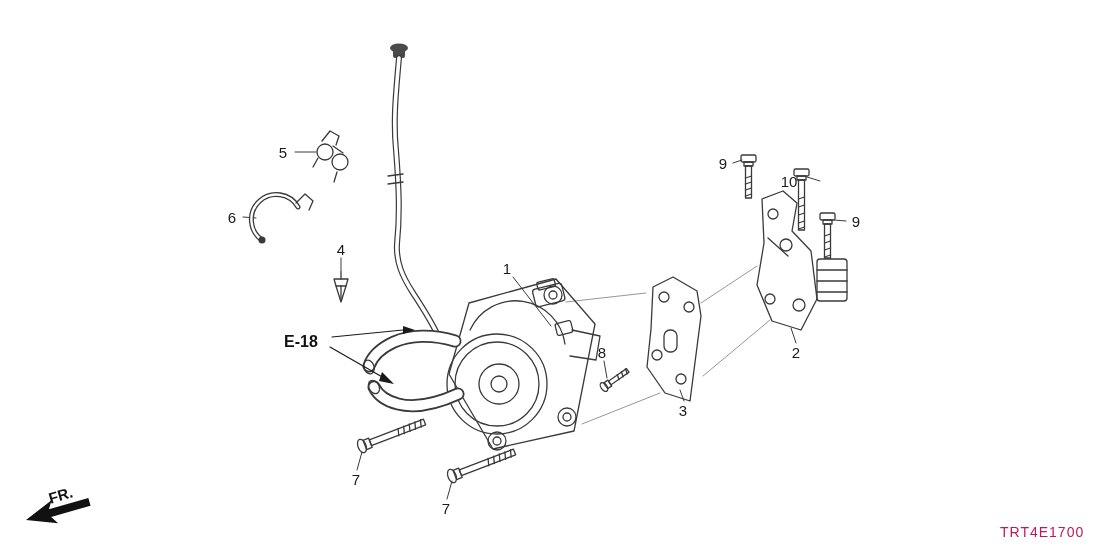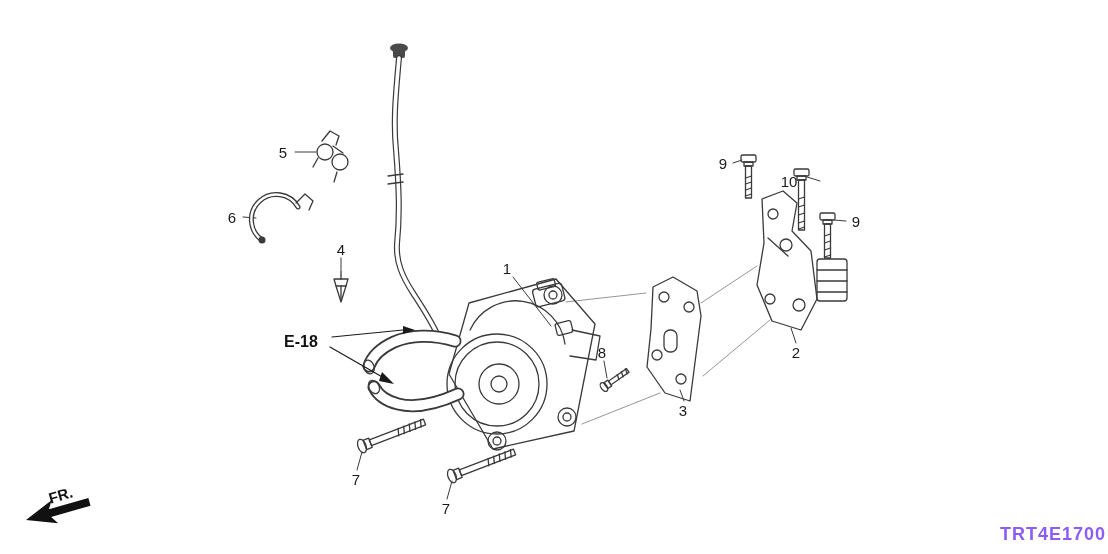--- a/index.html
+++ b/index.html
@@ -11,21 +11,21 @@
   .callout{
     position:absolute;transform:translate(-50%,-50%);
     font-size:15px;line-height:1;color:#1a1a1a;user-select:none;
   }
   .ref-label{
     position:absolute;transform:translate(-50%,-50%);
     font-size:16px;font-weight:bold;color:#111;
   }
   .part-code{
     position:absolute;left:1000px;top:524px;
-    font-size:18px;font-weight:bold;letter-spacing:1px;color:#8b5cf6;
+    font-size:14px;font-weight:normal;letter-spacing:1px;color:#be185d;
   }
 </style>
 </head>
 <body>
 
 <div class="stage">
 
   <svg width="1108" height="554" viewBox="0 0 1108 554">
     <g stroke="#3a3a3a" stroke-width="1.3" fill="none" stroke-linecap="round" stroke-linejoin="round">
 

